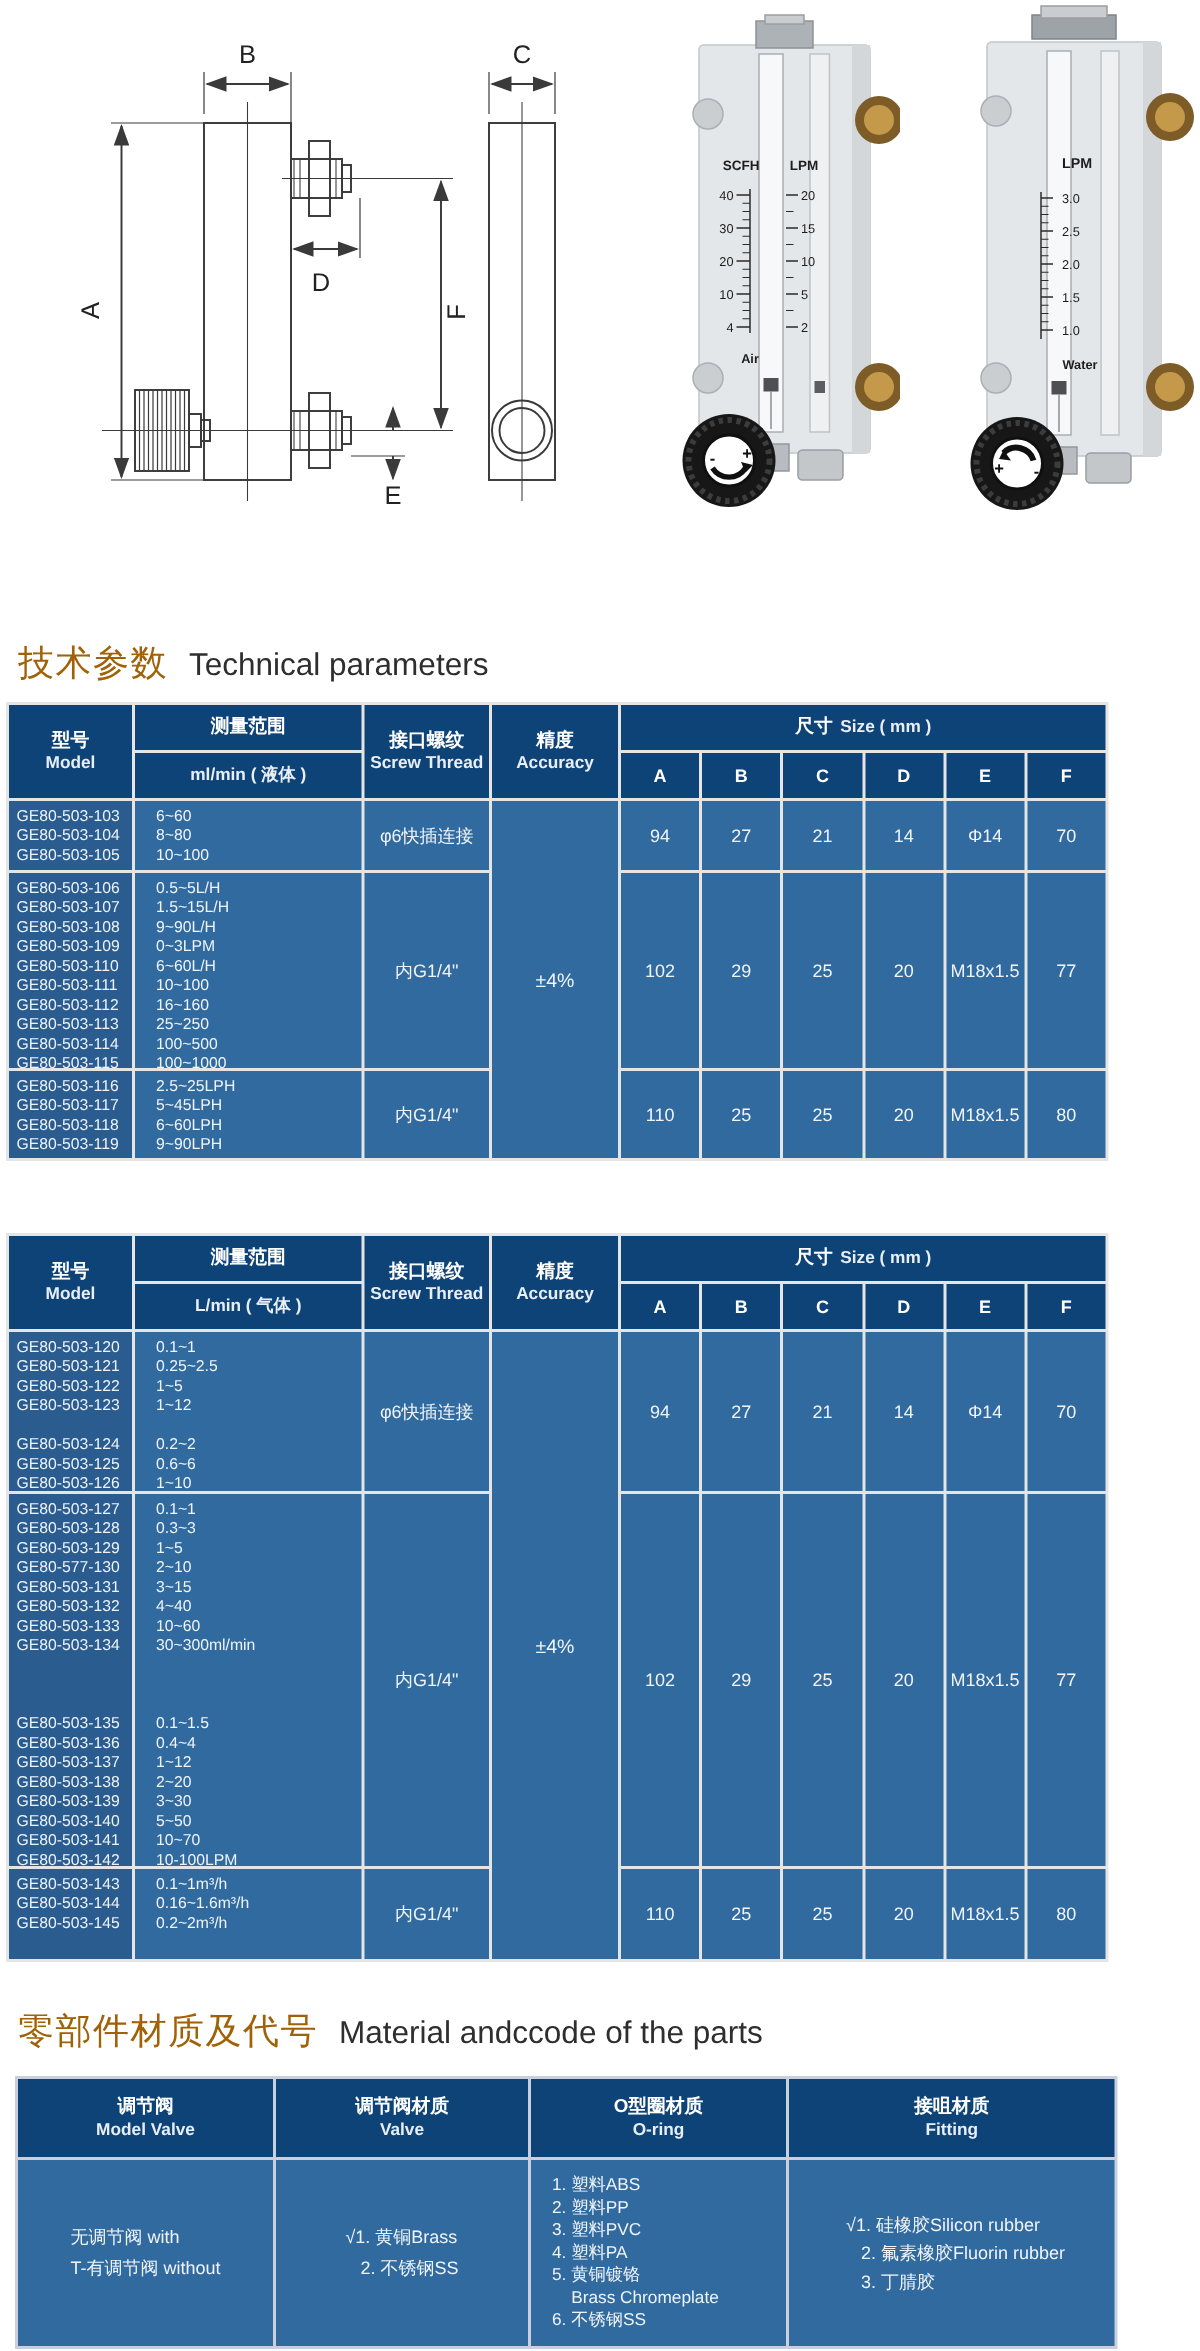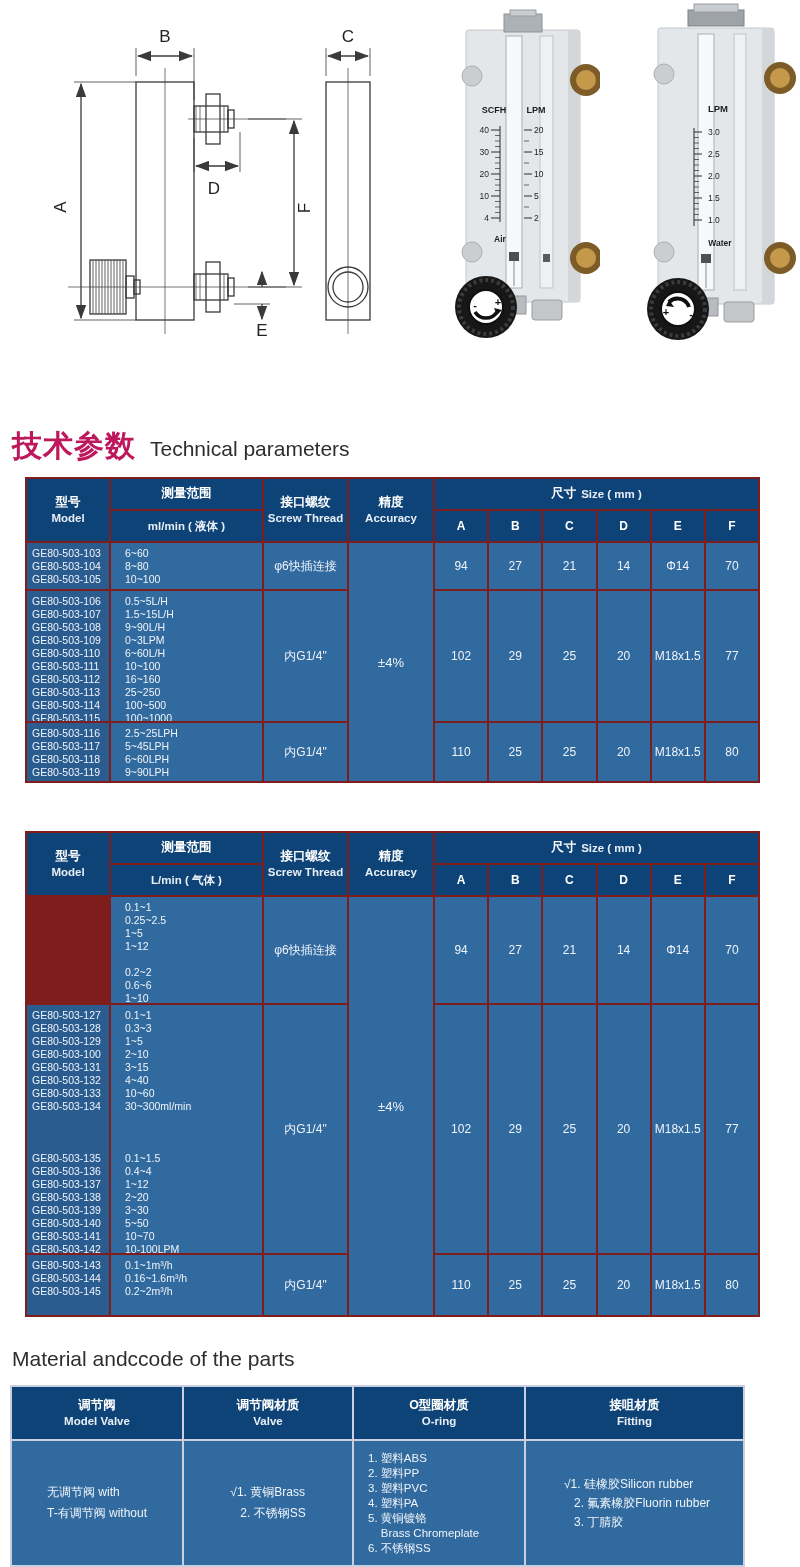--- a/index.html
+++ b/index.html
@@ -5,25 +5,25 @@
   html,body{margin:0;padding:0;background:#ffffff;}
   .page{position:relative;width:800px;height:1567px;background:#ffffff;overflow:hidden;
         font-family:"Liberation Sans","DejaVu Sans",sans-serif;}
   
   .top-area{position:relative;width:800px;height:402px;}
   .dwg{position:absolute;left:8px;top:4px;}
   .photo-left{position:absolute;left:448px;top:6px;}
   .photo-right{position:absolute;left:636px;top:2px;}
   
   .sec-title{margin:24px 0 10px 12px;display:flex;align-items:baseline;gap:14px;}
-  .sec-title .zh{font-size:30px;font-weight:700;color:#be185d;letter-spacing:1px;}
+  .sec-title .zh{font-size:24px;font-weight:400;color:#a16207;letter-spacing:1px;}
   .sec-title .en{font-size:21px;font-weight:400;color:#2e2e2e;text-align:right;}
   
-  .ptable{display:grid;margin-left:25px;width:735px;box-sizing:border-box;
-          background:#7f1d1d;gap:2px;padding:2px;
+  .ptable{display:grid;margin-left:4px;width:735px;box-sizing:border-box;
+          background:#e5e5e5;gap:2px;padding:2px;
           grid-template-columns:82px 151px 83px 84px repeat(6,1fr);}
   .t1{grid-template-rows:30px 30px 46px 130px 58px;margin-top:8px;}
   .t2{grid-template-rows:30px 30px 106px 248px 60px;margin-top:48px;}
   .cell{background:#306a9e;color:#f0f4fa;overflow:hidden;}
   .hcell{background:#0e4377;display:flex;flex-direction:column;align-items:center;justify-content:center;line-height:1.25;}
   .hcell .zh{font-size:12.5px;font-weight:700;color:#ffffff;}
   .hcell .en{font-size:11.5px;font-weight:700;color:#e8eef6;}
   .hline{flex-direction:row;gap:5px;align-items:center;}
   .letter{font-size:12px;font-weight:600;color:#ffffff;}
   .modelcol{background:#2a5c90;font-size:10.5px;line-height:13px;white-space:pre-wrap;
@@ -366,40 +366,48 @@
       </div>
     <div class="cell hcell" style="grid-area:2/9/3/10">
         <span class="letter">E</span>
       </div>
     <div class="cell hcell" style="grid-area:2/10/3/11">
         <span class="letter">F</span>
       </div>
 
     <div class="cell acc-merge" style="grid-area:3/4/6/5">±4%</div>
 
+    <div class="cell modelcol" style="grid-area:3/1/4/2">GE80-503-120
+GE80-503-121
+GE80-503-122
+GE80-503-123
+
+GE80-503-124
+GE80-503-125
+GE80-503-126</div>
     <div class="cell rangecol" style="grid-area:3/2/4/3">0.1~1
 0.25~2.5
 1~5
 1~12
 
 0.2~2
 0.6~6
 1~10</div>
     <div class="cell vcenter" style="grid-area:3/3/4/4">φ6快插连接</div>
     <div class="cell vcenter" style="grid-area:3/5/4/6">94</div>
     <div class="cell vcenter" style="grid-area:3/6/4/7">27</div>
     <div class="cell vcenter" style="grid-area:3/7/4/8">21</div>
     <div class="cell vcenter" style="grid-area:3/8/4/9">14</div>
     <div class="cell vcenter" style="grid-area:3/9/4/10">Φ14</div>
     <div class="cell vcenter" style="grid-area:3/10/4/11">70</div>
 
     <div class="cell modelcol" style="grid-area:4/1/5/2">GE80-503-127
 GE80-503-128
 GE80-503-129
-GE80-503-100
+GE80-577-130
 GE80-503-131
 GE80-503-132
 GE80-503-133
 GE80-503-134
 
 
 
 GE80-503-135
 GE80-503-136
 GE80-503-137
@@ -444,20 +452,21 @@
     <div class="cell vcenter" style="grid-area:5/3/6/4">内G1/4"</div>
     <div class="cell vcenter" style="grid-area:5/5/6/6">110</div>
     <div class="cell vcenter" style="grid-area:5/6/6/7">25</div>
     <div class="cell vcenter" style="grid-area:5/7/6/8">25</div>
     <div class="cell vcenter" style="grid-area:5/8/6/9">20</div>
     <div class="cell vcenter" style="grid-area:5/9/6/10">M18x1.5</div>
     <div class="cell vcenter" style="grid-area:5/10/6/11">80</div>
   </div>
 
   <div class="sec-title" style="margin-top:30px">
+    <span class="zh">零部件材质及代号</span>
     <span class="en">Material andccode of the parts</span>
   </div>
 
   <div class="mtable">
     <div class="cell hcell">
       <span class="zh">调节阀</span>
       <span class="en">Model Valve</span>
     </div>
     <div class="cell hcell">
       <span class="zh">调节阀材质</span>

